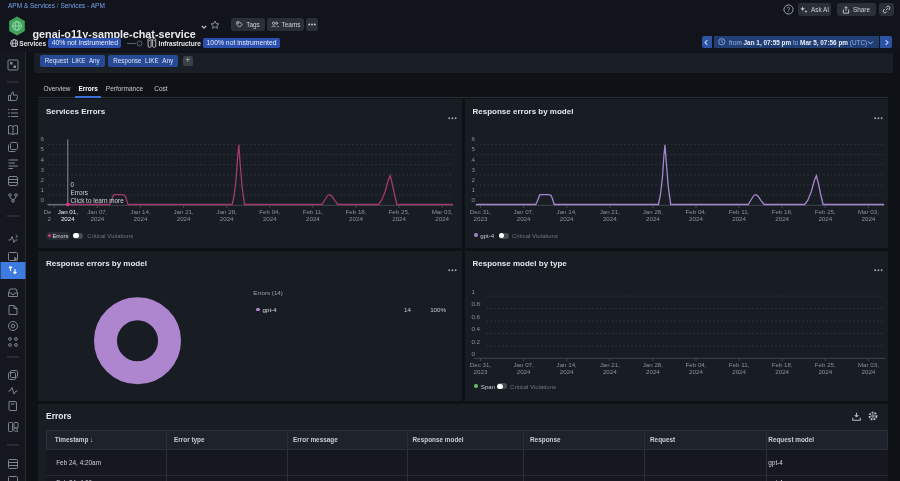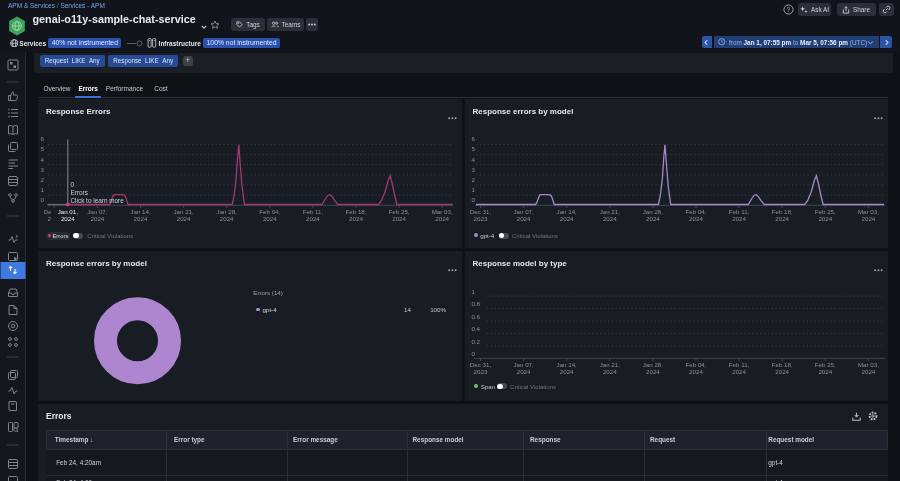--- a/index.html
+++ b/index.html
@@ -21,21 +21,21 @@
 
 <div class="abs" style="left:0;top:0;width:900px;height:52px;background:#11151b;"></div>
 <div class="abs" style="left:8px;top:1.8px;font-size:6.5px;color:#7aa2ec;">APM &amp; Services <span style="color:#6a7178;">/</span> Services - APM</div>
 
 <svg class="abs" style="left:8px;top:16px;" width="18" height="20" viewBox="0 0 18 20">
   <polygon points="9,0.5 16.8,5.1 16.8,14.9 9,19.5 1.2,14.9 1.2,5.1" fill="#3fa45b"></polygon>
   <circle cx="9" cy="10" r="4.4" fill="none" stroke="#a3d7b1" stroke-width="0.9"></circle>
   <ellipse cx="9" cy="10" rx="2" ry="4.4" fill="none" stroke="#a3d7b1" stroke-width="0.9"></ellipse>
   <line x1="4.6" y1="10" x2="13.4" y2="10" stroke="#a3d7b1" stroke-width="0.9"></line>
 </svg>
-<div class="abs" style="left:32.5px;top:13px;font-size:10.8px;font-weight:bold;color:#e8eaee;">genai-o11y-sample-chat-service</div>
+<div class="abs" style="left:32.5px;top:28px;font-size:10.8px;font-weight:bold;color:#e8eaee;">genai-o11y-sample-chat-service</div>
 <svg class="abs" style="left:200px;top:22.5px;" width="8" height="8" viewBox="0 0 8 8">
     <path d="M1.8 2.8 L4 5.2 L6.2 2.8" stroke="#c3c8cd" stroke-width="1.1" fill="none"></path>
   </svg>
 <svg class="abs" style="left:210px;top:20px;" width="10" height="10" viewBox="0 0 12 12">
     <path d="M6 1.2 L7.4 4.3 L10.8 4.6 L8.2 6.8 L9 10.1 L6 8.3 L3 10.1 L3.8 6.8 L1.2 4.6 L4.6 4.3 Z" fill="none" stroke="#9aa1a8" stroke-width="1"></path>
   </svg>
 
 <div class="btn" style="left:231px;top:17.5px;width:34px;height:13px;">
   <svg width="7" height="7" viewBox="0 0 8 8">
       <path d="M1 1 H4 L7 4 L4 7 L1 4 Z" fill="none" stroke="#cdd1d6" stroke-width="1"></path>
@@ -137,21 +137,21 @@
 <div class="tiny" style="left:154.2px;top:84.8px;font-size:6.5px;color:#c7ccd1;">Cost</div>
 <div class="abs" style="left:38px;top:97px;width:850px;height:1px;background:#2a2f36;"></div>
 <div class="abs" style="left:75.2px;top:95.6px;width:25.7px;height:2px;background:#3a6fd8;"></div>
 
 <div class="panel" style="left:38px;top:98.5px;width:423.5px;height:149px;"></div>
 <div class="panel" style="left:464.5px;top:98.5px;width:423.5px;height:149px;"></div>
 <div class="panel" style="left:38px;top:250.5px;width:423.5px;height:150px;"></div>
 <div class="panel" style="left:464.5px;top:250.5px;width:423.5px;height:150px;"></div>
 <div class="panel" style="left:38px;top:403.5px;width:850px;height:78px;"></div>
 
-<div class="ptitle" style="left:46px;top:106.5px;">Response Errors</div>
+<div class="ptitle" style="left:46px;top:106.5px;">Services Errors</div>
 <svg class="abs" style="left:448.0px;top:117.0px;" width="9" height="3" viewBox="0 0 9 3">
     <circle cx="1.2" cy="1.2" r="1" fill="#9aa1a8"></circle>
     <circle cx="4.4" cy="1.2" r="1" fill="#9aa1a8"></circle>
     <circle cx="7.6" cy="1.2" r="1" fill="#9aa1a8"></circle>
   </svg>
 <div class="ptitle" style="left:472.5px;top:106.5px;">Response errors by model</div>
 <svg class="abs" style="left:874.0px;top:117.0px;" width="9" height="3" viewBox="0 0 9 3">
     <circle cx="1.2" cy="1.2" r="1" fill="#9aa1a8"></circle>
     <circle cx="4.4" cy="1.2" r="1" fill="#9aa1a8"></circle>
     <circle cx="7.6" cy="1.2" r="1" fill="#9aa1a8"></circle>

